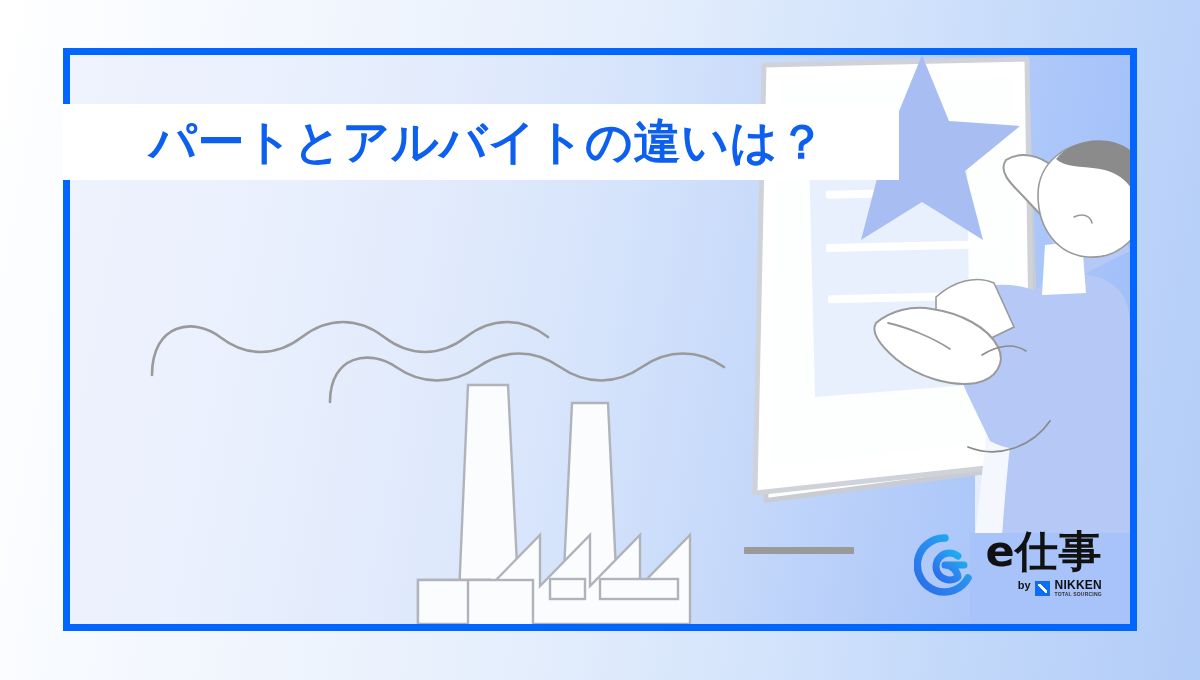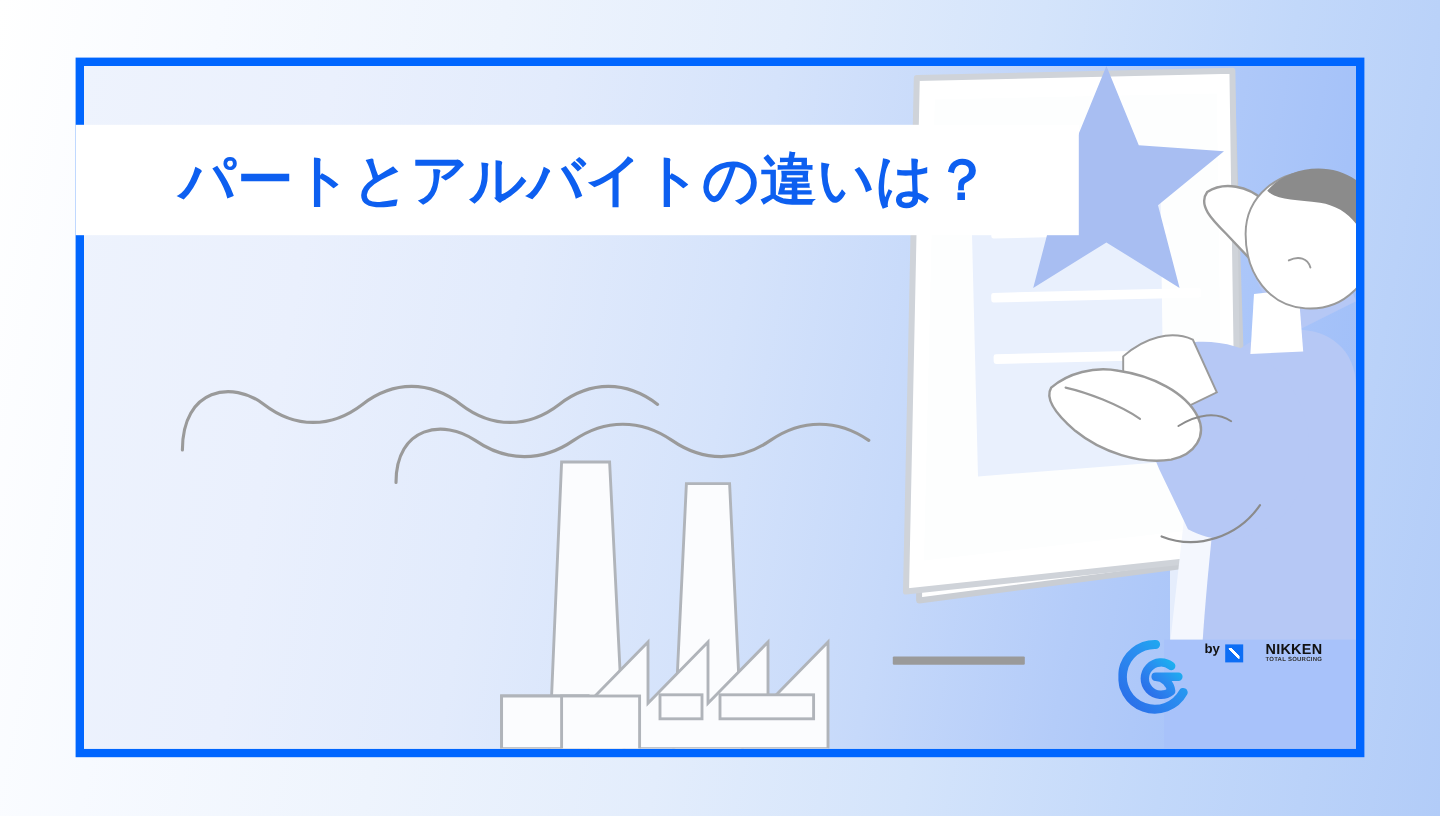--- a/index.html
+++ b/index.html
@@ -65,21 +65,21 @@
   .band {
     background: #ffffff;
     display: inline-block;
     box-sizing: border-box;
   }
   .band-1 {
     position: absolute;
     left: 63px;
     top: 104px;
     width: 836px;
-    height: 92px;
+    height: 76px;
   }
   .band-2 {
     position: absolute;
     left: 63px;
     top: 219px;
     width: 1003px;
     height: 92px;
   }
   .band .txt {
     position: absolute;
@@ -133,21 +133,21 @@
   }
   .logo-by-label {
     font-size: 11px;
     font-weight: 700;
     color: #111111;
     font-family: "Liberation Sans", sans-serif;
   }
   .nikken-badge {
     display: inline-flex;
     align-items: center;
-    gap: 19px;
+    gap: 5px;
   }
   .nikken-sq {
     width: 15px;
     height: 15px;
     background: #0d6ef5;
     position: relative;
     display: inline-block;
   }
   .nikken-sq::after {
     content: "";
@@ -290,20 +290,21 @@
                 <stop offset="0%" stop-color="#2b6be8"></stop>
                 <stop offset="55%" stop-color="#2a8ef0"></stop>
                 <stop offset="100%" stop-color="#18b8f0"></stop>
               </linearGradient>
             </defs>
             <path d="M31 4 A27 27 0 1 0 54 44" fill="none" stroke="url(#eGrad)" stroke-width="7.5" stroke-linecap="round"></path>
             <path d="M44 22 A13.5 13.5 0 1 0 44 43 A13.5 13.5 0 0 0 31 31 L50 31" fill="none" stroke="url(#eGrad)" stroke-width="7" stroke-linecap="round" stroke-linejoin="round"></path>
           </svg>
         </span>
         <span class="logo-text-wrap">
+          <span class="logo-word">e仕事</span>
           <span class="logo-by">
             <span class="logo-by-label">by</span>
             <span class="nikken-badge">
               <span class="nikken-sq"></span>
               <span class="nikken-txt">
                 <span class="nikken-name">NIKKEN</span>
                 <span class="nikken-sub">TOTAL SOURCING</span>
               </span>
             </span>
           </span>

